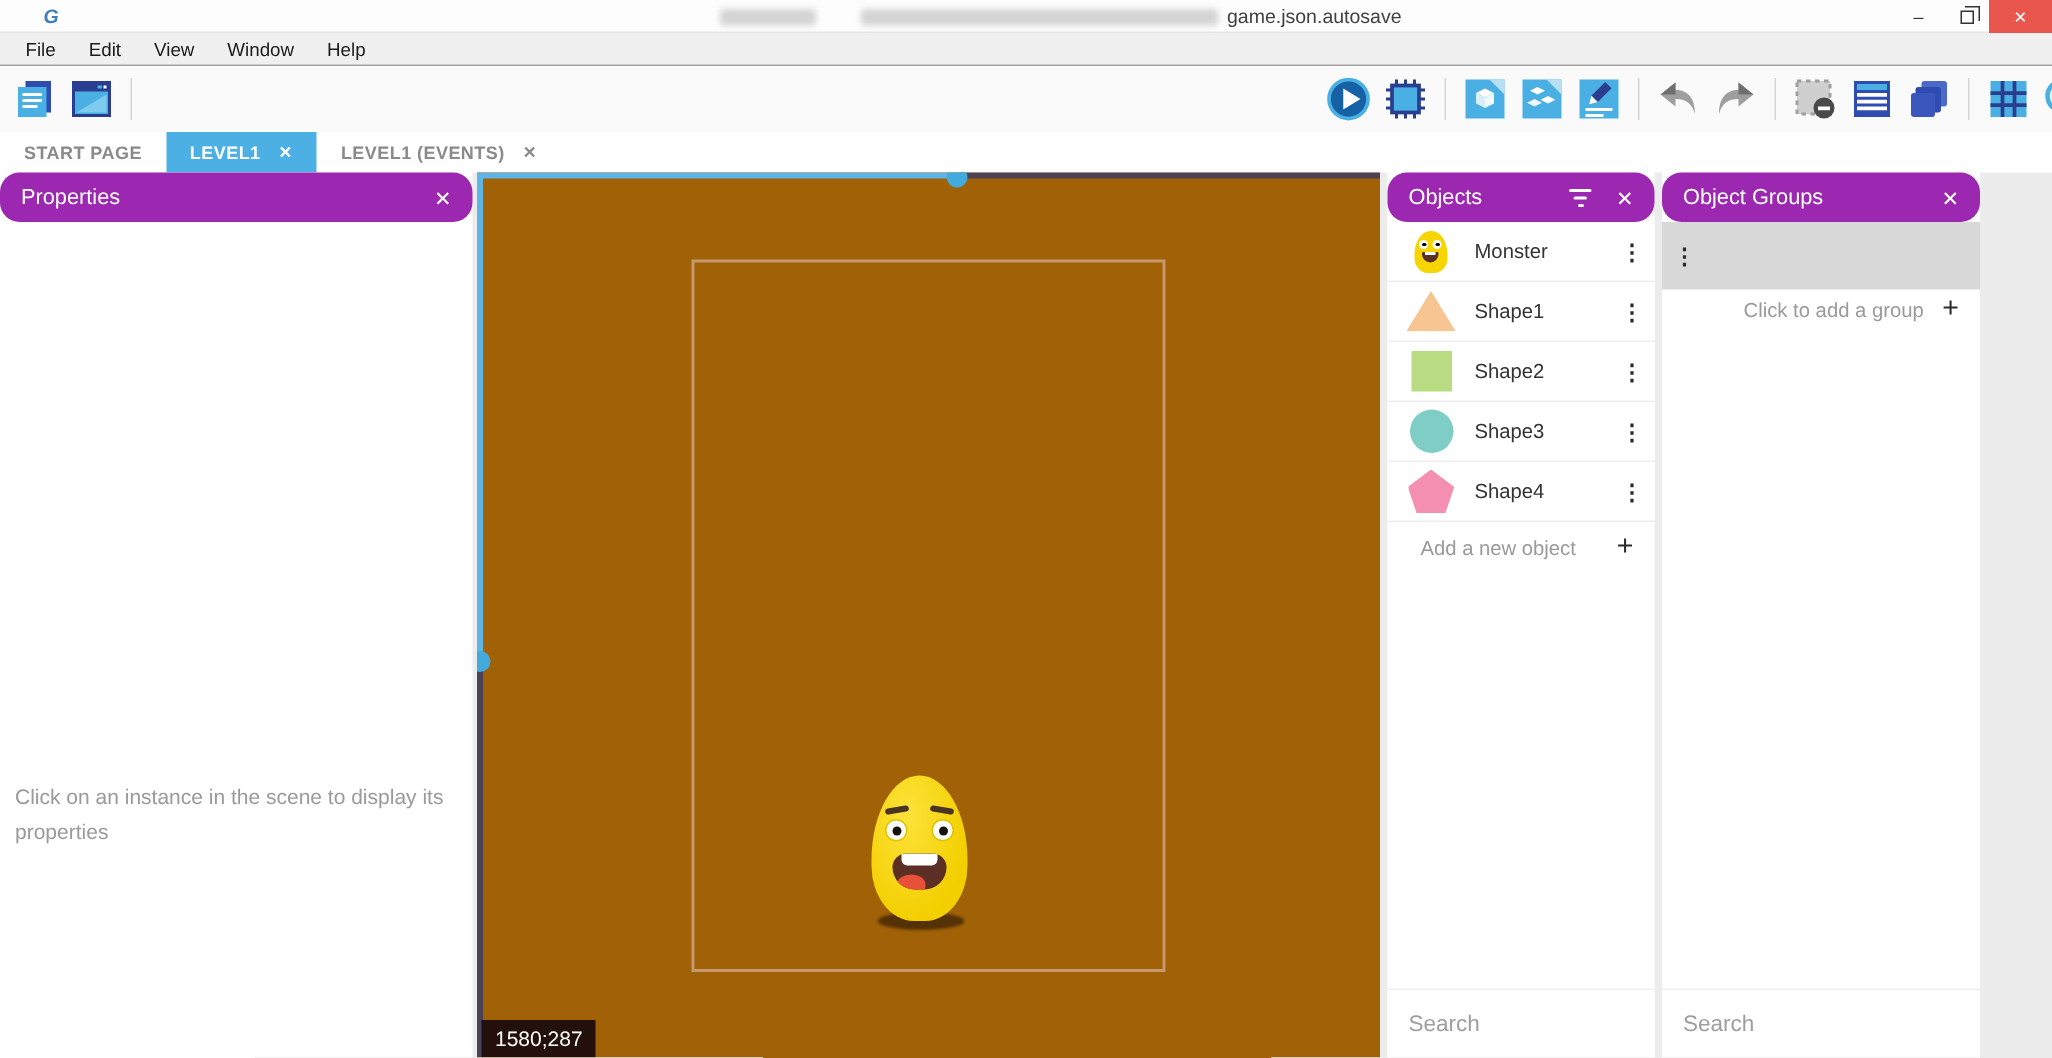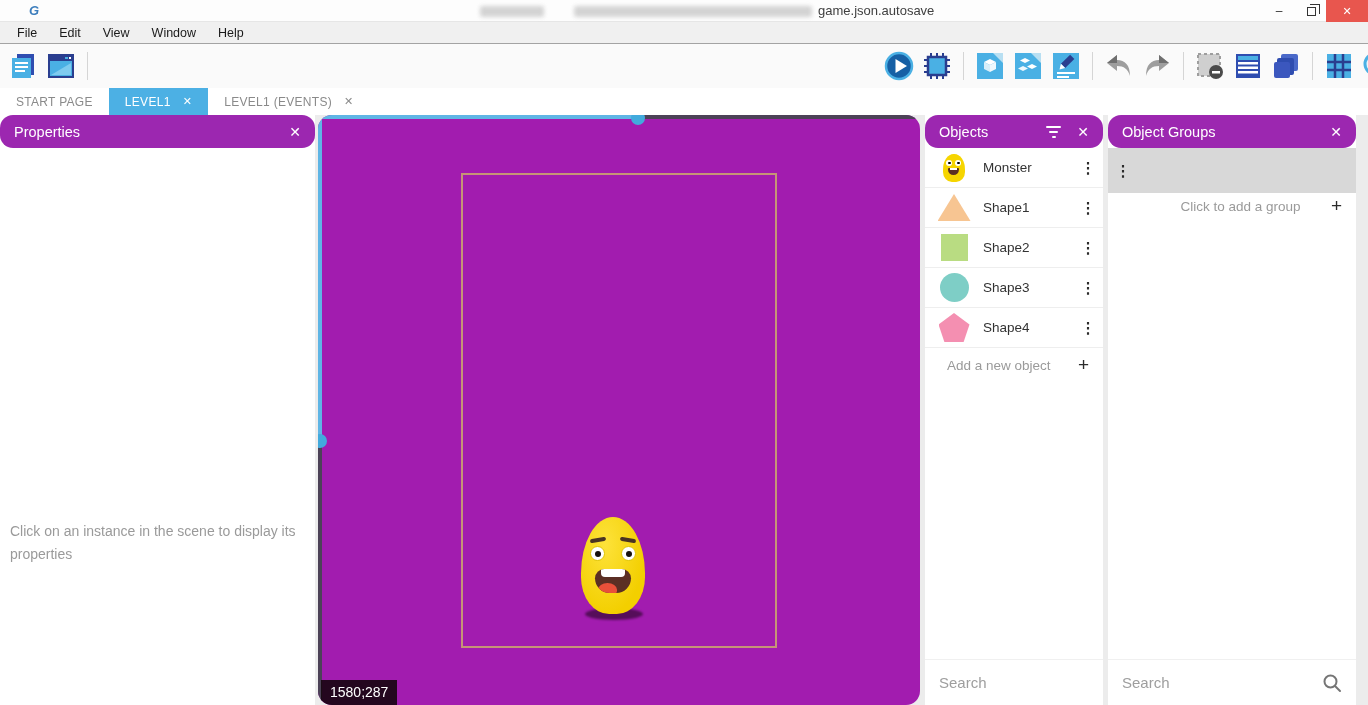--- a/index.html
+++ b/index.html
@@ -28,36 +28,36 @@
   
   .toolbar { position:absolute; left:0; top:44px; width:1368px; height:44px; background:#fafafa; }
   .tb-group { position:absolute; top:6px; height:32px; display:flex; align-items:center; gap:8px; }
   .tb-left { left:8px; }
   .tb-right { left:884px; }
   .tb-icon { width:30px; height:30px; display:flex; align-items:center; justify-content:center; }
   .tb-div { width:1px; height:28px; background:#d5d5d5; margin:0 3px; }
 
   
   .tabbar { position:absolute; left:0; top:88px; width:1368px; height:27px; background:#ffffff; display:flex; align-items:stretch; }
-  .tab { display:flex; align-items:center; padding:0 16px; font-size:12px; letter-spacing:.3px; color:#8a8a8a; gap:12px; }
+  .tab { display:flex; align-items:center; padding:0 16px; font-size:12px; letter-spacing:.3px; color:#8a8a8a; gap:12px;font-weight:bold; }
   .tab.active { background:#4cb0e4; color:#ffffff; }
   .tab .tab-x { font-size:11px; }
 
   
   .panel { position:absolute; top:115px; bottom:0; background:#ffffff; }
   .panel-header { position:absolute; left:0; top:0; right:0; height:33px; background:#9c27b0; color:#fff; display:flex; align-items:center; padding:0 14px;border-radius:13px; }
   .panel-title { font-size:14.5px; flex:1; }
   .panel-x { font-size:14px; cursor:pointer; }
 
   
   .properties-panel { left:0; width:315px; }
   .props-empty { position:absolute; left:10px; right:10px; top:405px; color:#9a9a9a; font-size:14px; line-height:1.65; }
 
   
-  .scene { position:absolute; left:318px; top:115px; width:602px; bottom:0; background:#a21caf; overflow:hidden;border-radius:14px; }
+  .scene { position:absolute; left:318px; top:115px; width:602px; bottom:0; background:#a16207; overflow:hidden; }
   .scroll-h-blue { position:absolute; left:0; top:0; width:322px; height:4px; background:#5fb5e5; }
   .scroll-h-dark { position:absolute; left:322px; top:0; right:0; height:4px; background:#4c4257; }
   .scroll-v-blue { position:absolute; left:0; top:0; width:4px; height:326px; background:#5fb5e5; }
   .scroll-v-dark { position:absolute; left:0; top:326px; width:4px; bottom:0; background:#4c4257; }
   .handle { position:absolute; width:14px; height:14px; border-radius:50%; background:#42aadd; }
   .handle-top { left:313px; top:-4px; }
   .handle-left { left:-5px; top:319px; }
   .viewport-rect { position:absolute; left:143px; top:58px; width:316px; height:475px; border:2px solid rgba(200,155,115,.95); }
   .coords-badge { position:absolute; left:3px; bottom:0; background:rgba(18,4,11,.88); color:#fff; font-size:14px; padding:4px 9px 5px; }
 
@@ -98,21 +98,21 @@
   .mm-eye.l { left:3px; } .mm-eye.r { left:12px; }
   .mm-eye::after { content:""; position:absolute; left:2px; top:2px; width:2.5px; height:2.5px; background:#000; border-radius:50%; }
   .mm-mouth { position:absolute; top:14px; left:5px; width:11px; height:7px; background:#5b2f24; border-radius:1px 1px 6px 6px; overflow:hidden; }
   .mm-mouth::before { content:""; position:absolute; top:0; left:2px; width:7px; height:2.5px; background:#fff; }
 
   .filter-icon { display:flex; flex-direction:column; align-items:center; gap:3px; margin-right:16px; cursor:pointer; }
   .filter-icon i { display:block; height:2px; background:#fff; border-radius:1px; }
   .filter-icon i:nth-child(1){ width:15px; } .filter-icon i:nth-child(2){ width:9px; } .filter-icon i:nth-child(3){ width:4px; }
 
   
-  .groups-panel { left:1108px; width:248px; }
+  .groups-panel { left:1108px; width:212px; }
   .group-edit-row { position:absolute; left:0; top:33px; right:0; height:45px; background:#d8d8d8; display:flex; align-items:center; }
   .group-input-zone { position:relative; flex:1; height:100%; }
   .group-input-text { position:absolute; left:13px; top:10px; font-size:14.5px; color:#222; }
   .caret { display:inline-block; width:1.5px; height:15px; background:#111; vertical-align:-2px; margin-left:1px; }
   .input-underline { position:absolute; left:12px; top:34px; width:196px; height:2px; background:#4cb0e4; }
   .red-highlight { position:absolute; left:5px; top:2px; width:80px; height:31px; border:2px solid #d9544d; }
   .group-add-row { position:absolute; left:0; top:78px; right:0; height:26px; display:flex; align-items:center; padding:0 14px; color:#9a9a9a; font-size:13.5px; }
   .group-add-row .label { flex:1; text-align:center; padding-left:28px; }
   .group-add-row .plus { color:#2b2b2b; font-size:19px; }
 </style>

